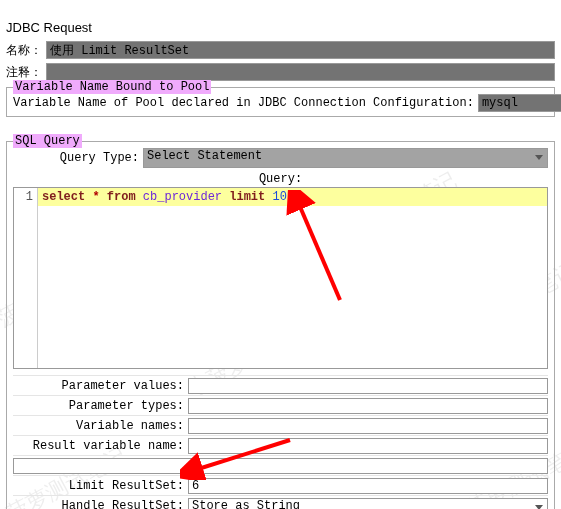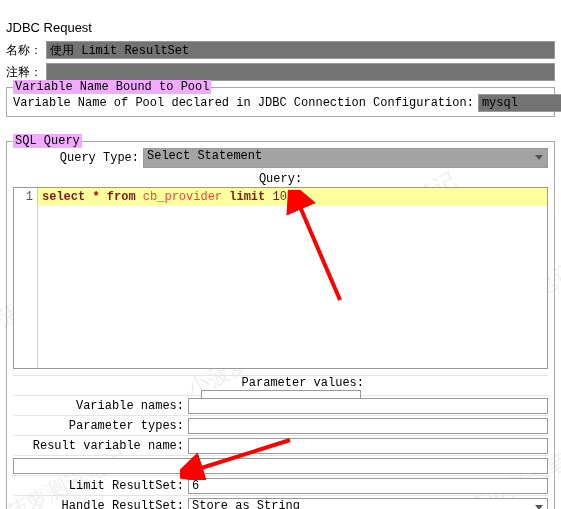--- a/index.html
+++ b/index.html
@@ -100,32 +100,32 @@
     font-size: 12px;
     position: relative;
   }
   .code-line {
     background: #fdff9e;
     padding: 2px 4px;
     white-space: pre;
   }
   .kw { color: #7f1d1d; font-weight: bold; }
   .star { color: #b00000; font-weight: bold; }
-  .ident { color: #ef4444; }
-  .num { color: #7f1d1d; }
+  .ident { color: #6d28d9; }
+  .num { color: #1d4ed8; }
   .params {
     margin-top: 6px;
   }
   .param-row {
     display: flex;
     align-items: center;
     border-top: 1px solid #e5e5e5;
     height: 20px;
   }
-  .param-row:first-child { border-top: 1px solid #e5e5e5; flex-direction: column; }
+  .param-row:first-child { border-top: 1px solid #e5e5e5; }
   .param-label {
     width: 175px;
     text-align: right;
     padding-right: 4px;
     font-family: "Courier New", monospace;
     font-size: 12px;
   }
   .param-value {
     flex: 1;
     border: 1px solid #999;
@@ -199,25 +199,25 @@
         <div class="code-line"><span class="kw">select</span> <span class="star">*</span> <span class="kw">from</span> <span class="ident">cb_provider</span> <span class="kw">limit</span> <span class="num">10</span></div>
       </div>
     </div>
 
     <div class="params">
       <div class="param-row">
         <span class="param-label">Parameter values:</span>
         <input class="param-value" style="">
       </div>
       <div class="param-row">
+        <span class="param-label">Parameter types:</span>
+        <input class="param-value" style="">
+      </div>
+      <div class="param-row">
         <span class="param-label">Variable names:</span>
-        <input class="param-value" style="">
-      </div>
-      <div class="param-row">
-        <span class="param-label">Parameter types:</span>
         <input class="param-value" style="">
       </div>
       <div class="param-row">
         <span class="param-label">Result variable name:</span>
         <input class="param-value" style="">
       </div>
       <div class="param-row">
         <input class="param-value" style="">
       </div>
       <div class="param-row">

